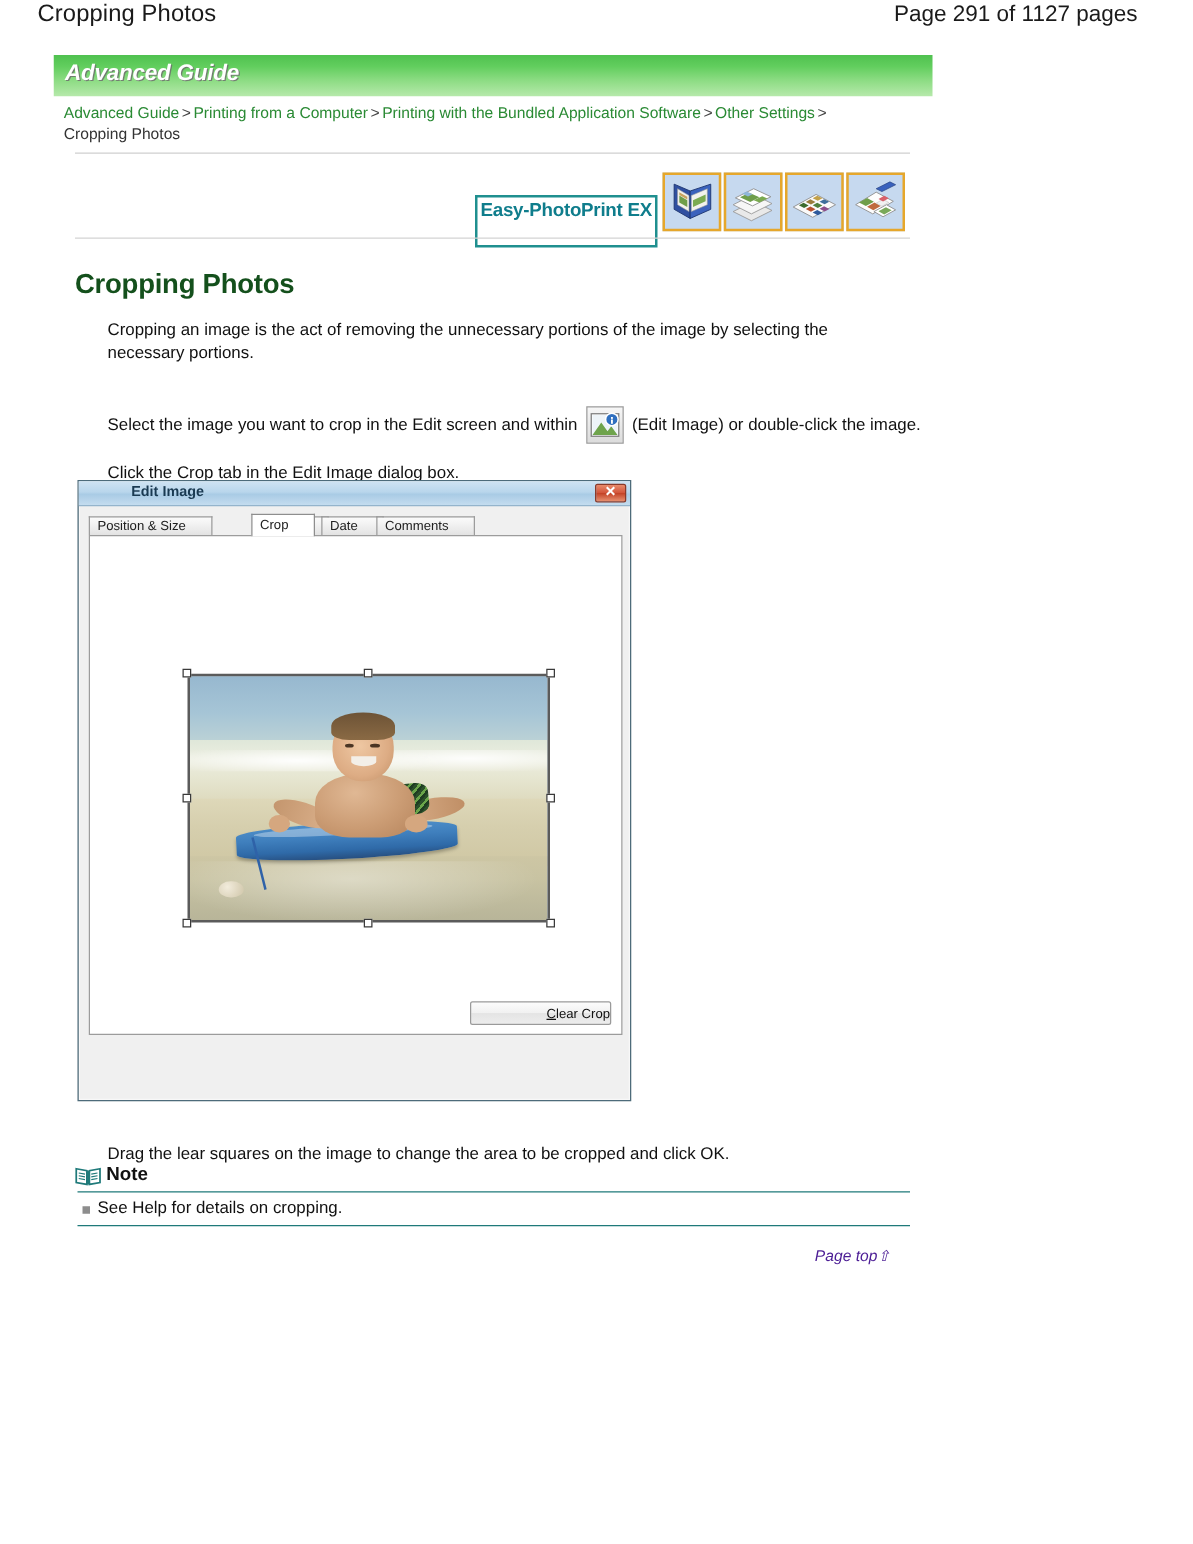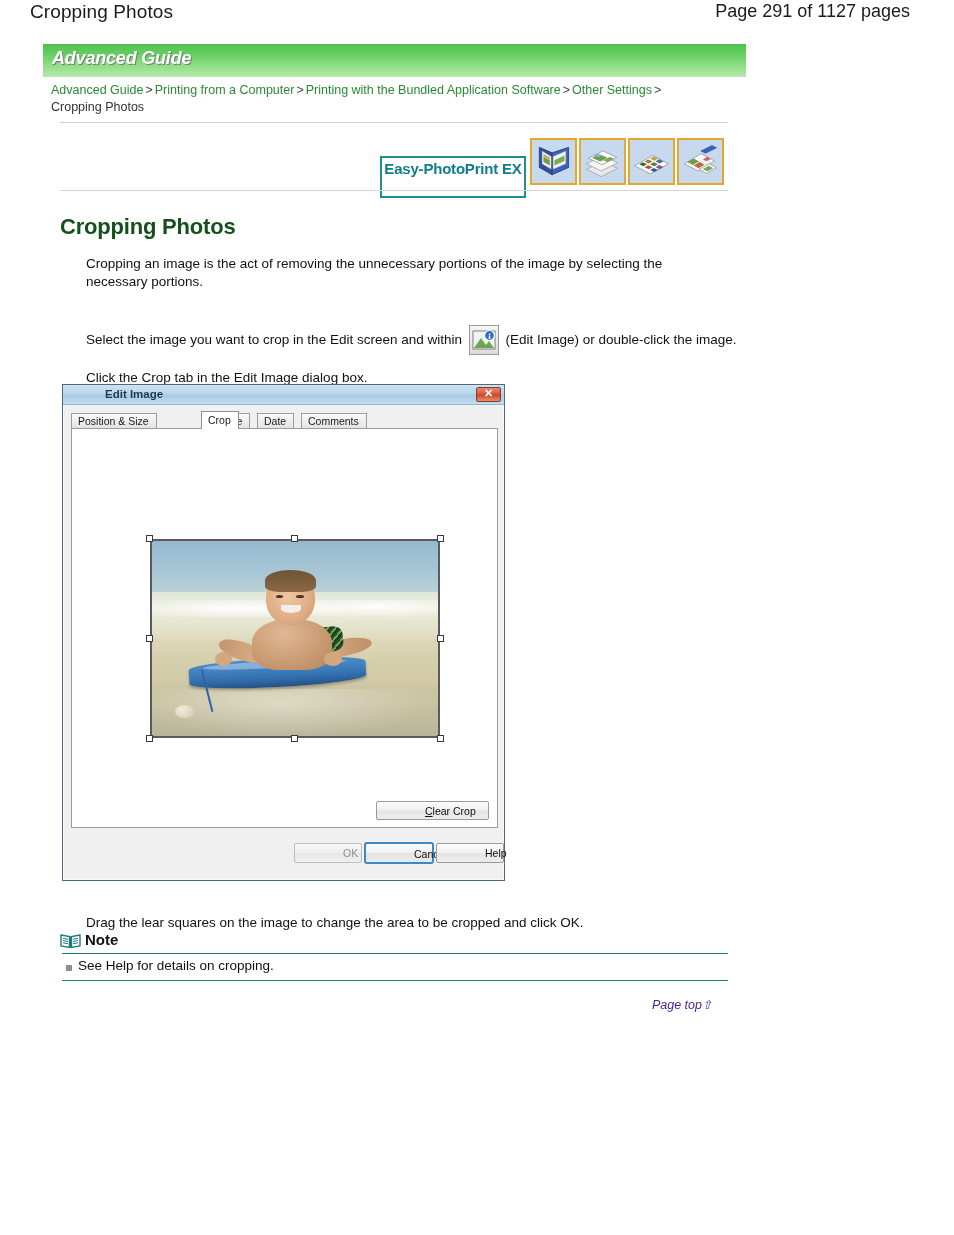--- a/index.html
+++ b/index.html
@@ -216,21 +216,21 @@
   }
   .tab {
     position: absolute;
     top: 2px;
     height: 15px;
     border: 1px solid #9c9c9c;
     border-bottom: none;
     background: linear-gradient(to bottom, #fbfbfb, #e3e3e3);
     font-size: 10.5px;
     color: #202020;
-    padding: 1px 7px 0 6px;
+    padding: 1px 20px 0 6px;
     box-sizing: border-box;
     white-space: nowrap;
     text-align: center;
   }
   .tab.selected {
     top: 0;
     height: 18px;
     background: #ffffff;
     border-color: #8e8e8e;
     font-weight: normal;
@@ -387,21 +387,21 @@
   .h-br { right: -4px; bottom: -4px; }
 
   
   .btn {
     position: absolute;
     border: 1px solid #9a9a9a;
     border-radius: 2px;
     background: linear-gradient(to bottom, #fcfcfc 0%, #f1f1f1 48%, #e4e4e4 52%, #ededed 100%);
     font-size: 10.5px;
     color: #101010;
-    text-align: left;
+    text-align: right;
     box-sizing: border-box;
     line-height: 17px;
     padding-left: 48px;
   }
   #btn-clear-crop {
     left: 304px; top: 372px;
     width: 113px; height: 19px;
     line-height: 18px;
   }
   .btn .u { text-decoration: underline; }
@@ -638,25 +638,20 @@
       <div class="handle h-bl"></div>
       <div class="handle h-bc"></div>
       <div class="handle h-br"></div>
     </div>
 
     <div class="btn" id="btn-clear-crop">
       <span class="u">C</span><span>lear Crop</span>
     </div>
   </div>
 
-  <div class="dialog-footer">
-    <div class="btn" id="btn-ok">OK</div>
-    <div class="btn" id="btn-cancel">Cancel</div>
-    <div class="btn" id="btn-help">Help</div>
-  </div>
 </div>
 
 <p class="body-text" id="para-4">Drag the lear squares on the image to change the area to be cropped and click OK.</p>
 
 <div class="note-header">
   <span class="note-book-icon">
     <svg viewBox="0 0 21 16" width="21" height="16">
       <path d="M1 2 L9.5 3.5 L9.5 14.5 L1 13 Z" fill="#ffffff" stroke="#1f7a7a" stroke-width="1.4"></path>
       <path d="M20 2 L11.5 3.5 L11.5 14.5 L20 13 Z" fill="#ffffff" stroke="#1f7a7a" stroke-width="1.4"></path>
       <path d="M9.5 3.5 L11.5 3.5 L11.5 14.5 L9.5 14.5 Z" fill="#1f7a7a"></path>

